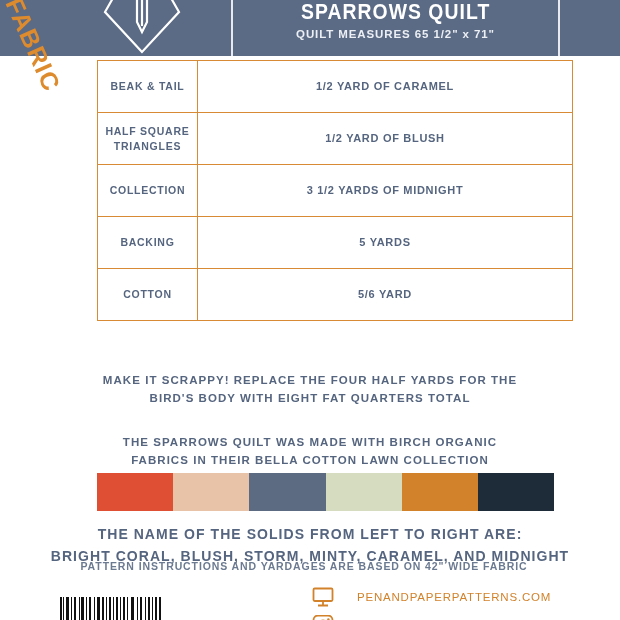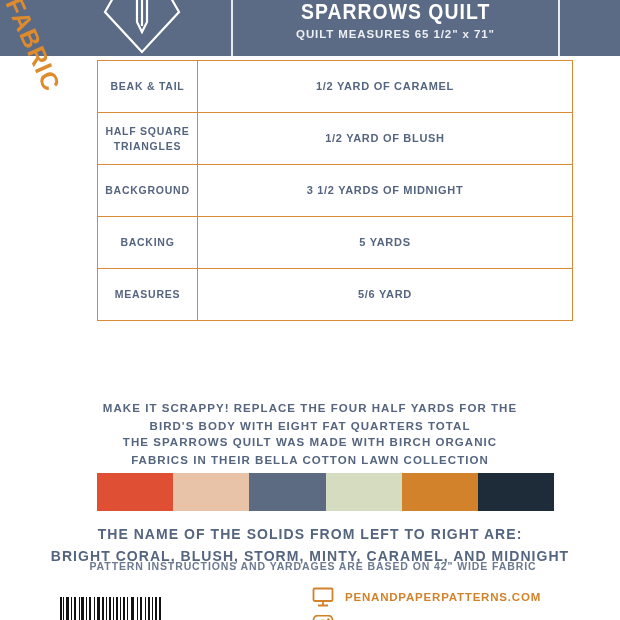--- a/index.html
+++ b/index.html
@@ -115,21 +115,21 @@
     position: absolute;
     left: 60px;
     width: 500px;
     text-align: center;
     color: #55657f;
     font-size: 11.5px;
     font-weight: bold;
     letter-spacing: 1.05px;
     line-height: 1.55;
   }
-  #note-scrappy { top: 400px; }
+  #note-scrappy { top: 372px; }
   #note-birch   { top: 434px; text-align: center; }
 
   
   #swatch-row {
     position: absolute;
     left: 97px;
     top: 473px;
     width: 457px;
     height: 38px;
     display: flex;
@@ -144,21 +144,21 @@
     width: 530px;
     text-align: center;
     font-size: 14px;
     font-weight: bold;
     letter-spacing: 1.05px;
     line-height: 1.55;
     color: #55657f;
   }
   #note-width {
     position: absolute;
-    left: 48px;
+    left: 39px;
     top: 560px;
     width: 530px;
     text-align: center;
     font-size: 10.5px;
     font-weight: bold;
     letter-spacing: 0.9px;
     color: #6b7a91;
   }
 
   
@@ -175,22 +175,23 @@
     top: 586px;
     width: 300px;
   }
   .footer-link {
     display: flex;
     align-items: center;
     height: 22px;
     margin-bottom: 6px;
     color: #d2822a;
     font-size: 11.5px;
-    font-weight: bold;
+    font-weight: normal;
     letter-spacing: 0.8px;
+    gap: 12px;
   }
   .footer-link .ficon {
     width: 22px;
     height: 20px;
     margin-right: 11px;
     flex: 0 0 22px;
   }
 </style>
 </head>
 <body>
@@ -217,29 +218,29 @@
   <tbody>
     <tr>
       <td class="cat-cell">BEAK &amp; TAIL</td>
       <td class="val-cell">1/2 YARD OF CARAMEL</td>
     </tr>
     <tr>
       <td class="cat-cell">HALF SQUARE<br>TRIANGLES</td>
       <td class="val-cell">1/2 YARD OF BLUSH</td>
     </tr>
     <tr>
-      <td class="cat-cell">BACKGROUND</td>
+      <td class="cat-cell">COLLECTION</td>
       <td class="val-cell">3 1/2 YARDS OF MIDNIGHT</td>
     </tr>
     <tr>
       <td class="cat-cell">BACKING</td>
       <td class="val-cell">5 YARDS</td>
     </tr>
     <tr>
-      <td class="cat-cell">MEASURES</td>
+      <td class="cat-cell">COTTON</td>
       <td class="val-cell">5/6 YARD</td>
     </tr>
   </tbody>
 </table>
 
 <div class="note-block" id="note-scrappy">MAKE IT SCRAPPY! REPLACE THE FOUR HALF YARDS FOR THE<br>BIRD'S BODY WITH EIGHT FAT QUARTERS TOTAL</div>
 <div class="note-block" id="note-birch">THE SPARROWS QUILT WAS MADE WITH BIRCH ORGANIC<br>FABRICS IN THEIR BELLA COTTON LAWN COLLECTION</div>
 
 <div id="swatch-row">
   <div class="swatch" style="background: rgb(223, 79, 52);"></div>

